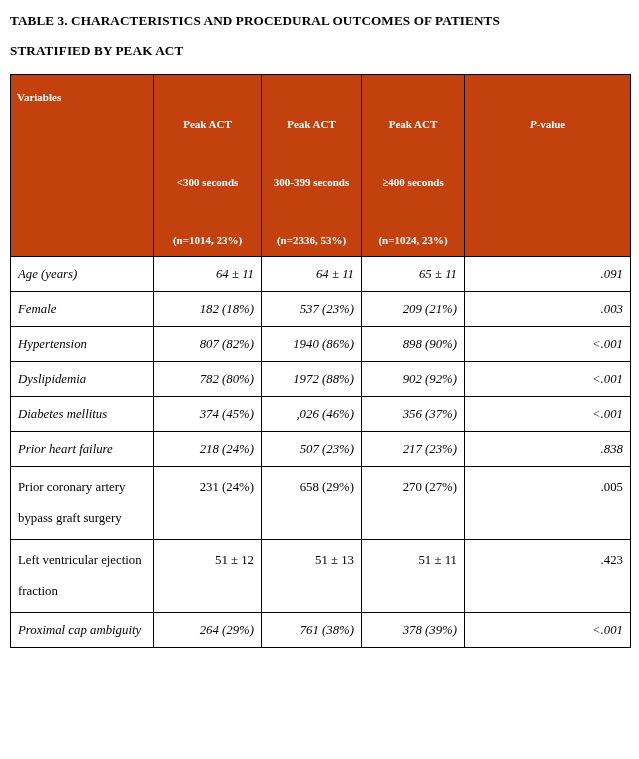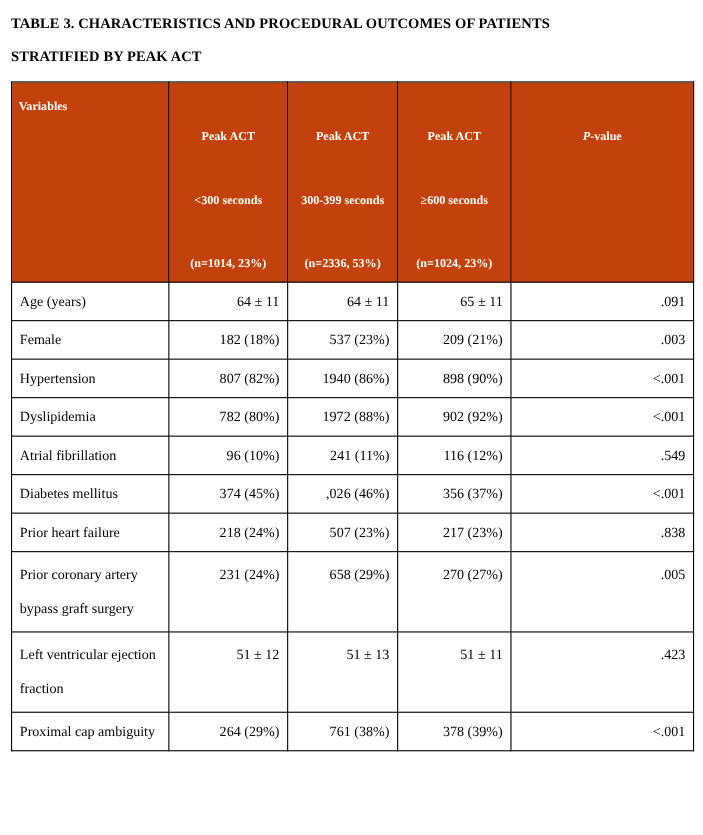--- a/index.html
+++ b/index.html
@@ -103,21 +103,21 @@
   .cell {
     padding: 5px 7px 5px 7px;
     line-height: 30px;
   }
   td.var .cell {
     text-align: left;
   }
   td.num .cell {
     text-align: right;
   }
-  tr.r1 td { height: 34px; }
+  tr.r1 td { height: 34px; font-style: italic; }
   tr.r2 td { height: 68px; }
   tr.r1 td .cell { line-height: 24px; }
   tr.r2 td .cell { line-height: 31px; }
 </style>
 </head>
 <body>
 
 <div class="page">
 
   <div class="title-block">
@@ -151,21 +151,21 @@
           <th class="hd-grp">
             <div class="hd-inner">
               <div>Peak ACT</div>
               <div>300-399 seconds</div>
               <div>(n=2336, 53%)</div>
             </div>
           </th>
           <th class="hd-grp">
             <div class="hd-inner">
               <div>Peak ACT</div>
-              <div>≥600 seconds</div>
+              <div>≥400 seconds</div>
               <div>(n=1024, 23%)</div>
             </div>
           </th>
           <th class="hd-p">
             <div class="hd-inner">
               <div>
                 <span class="p-italic">P</span><span>-value</span>
               </div>
             </div>
           </th>
@@ -235,37 +235,20 @@
             </td>
             <td class="num">
               <div class="cell">902 (92%)</div>
             </td>
             <td class="num">
               <div class="cell">&lt;.001</div>
             </td>
           </tr>
           <tr class="r1">
             <td class="var">
-              <div class="cell">Atrial fibrillation</div>
-            </td>
-            <td class="num">
-              <div class="cell">96 (10%)</div>
-            </td>
-            <td class="num">
-              <div class="cell">241 (11%)</div>
-            </td>
-            <td class="num">
-              <div class="cell">116 (12%)</div>
-            </td>
-            <td class="num">
-              <div class="cell">.549</div>
-            </td>
-          </tr>
-          <tr class="r1">
-            <td class="var">
               <div class="cell">Diabetes mellitus</div>
             </td>
             <td class="num">
               <div class="cell">374 (45%)</div>
             </td>
             <td class="num">
               <div class="cell">,026 (46%)</div>
             </td>
             <td class="num">
               <div class="cell">356 (37%)</div>

